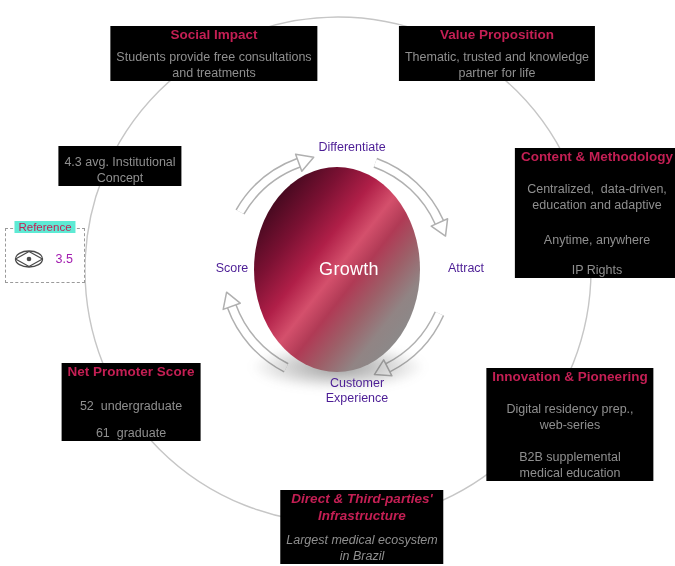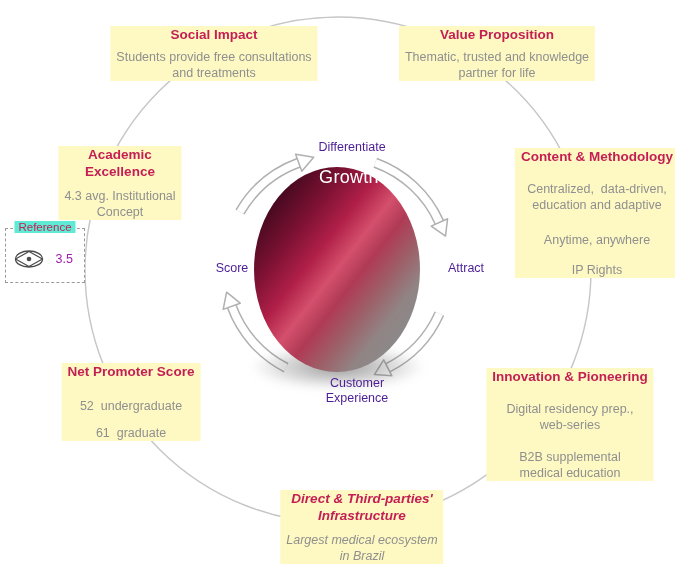--- a/index.html
+++ b/index.html
@@ -2,39 +2,39 @@
 <html><head>
 <meta charset="utf-8">
 <style>
   * { margin:0; padding:0; box-sizing:border-box; }
   html,body { background:#ffffff; }
   body { font-family:"Liberation Sans", sans-serif; }
   .stage { position:relative; width:675px; height:566px; background:#fff; overflow:hidden; }
   .lines { position:absolute; left:0; top:0; }
 
   
-  .node { position:absolute; transform:translateX(-50%); text-align:center; background:#fef9c3; padding:0 6px; }
+  .node { position:absolute; transform:translateX(-50%); text-align:center; background:#000000; padding:0 6px; }
   .node .title { color:#c41f54; font-weight:bold; font-size:13.5px; line-height:17px; white-space:nowrap; }
   .node .body { color:#8f8f8f; font-size:12.5px; line-height:16px; }
   .node .body div { white-space:nowrap; }
   .pre { white-space:pre !important; }
   .mt6 { margin-top:6px; } .mt8 { margin-top:8px; } .mt11 { margin-top:11px; }
   .mt14 { margin-top:14px; } .mt16 { margin-top:16px; } .mt18 { margin-top:18px; }
   .mt19 { margin-top:19px; } .mt26 { margin-top:16px; }
 
   
   .cycle-label { position:absolute; transform:translateX(-50%); color:#4c1d95; font-size:12.5px; line-height:15px; text-align:center; white-space:nowrap; }
 
   
   .sphere-shadow { position:absolute; left:250px; top:344px; width:176px; height:46px; border-radius:50%;
     background:radial-gradient(ellipse at center, rgba(70,70,70,0.55) 0%, rgba(70,70,70,0) 70%);
     filter:blur(4px); }
   .sphere { position:absolute; left:254px; top:167px; width:166px; height:205px; border-radius:50%;
     background:linear-gradient(128deg,#1d050d 0%,#45091f 14%,#7c1133 28%,#b01f48 40%,#d4506c 50%,#b03a55 58%,#9d5f68 68%,#918484 78%,#8a8a8a 88%,#757575 100%);
-    display:flex; align-items:flex-start; justify-content:center; }
+    display:flex; align-items:center; justify-content:center; }
   .growth-label { color:#ffffff; font-size:18px; letter-spacing:.3px; padding-left:24px; }
 
   
   .reference-box { position:absolute; left:5px; top:228px; width:80px; height:55px;
     border:1px dashed #9a9a9a; display:flex; align-items:center; justify-content:space-between;
     padding:6px 11px 0 7px; background:#fff; }
   .reference-label { position:absolute; top:-8px; left:50%; transform:translateX(-50%);
     background:#5eead4; padding:0 4px; color:#c41f54; font-size:11.5px; white-space:nowrap; }
   .reference-value { color:#a21caf; font-size:12.5px; }
 </style>
@@ -108,24 +108,20 @@
     </div>
     <div class="body mt19">
       <div>Anytime, anywhere</div>
     </div>
     <div class="body mt14">
       <div>IP Rights</div>
     </div>
   </div>
 
   <div class="node" style="left:120px; top:146px;">
-    <div class="title">
-      <div>Academic</div>
-      <div>Excellence</div>
-    </div>
     <div class="body mt8">
       <div>4.3 avg. Institutional</div>
       <div>Concept</div>
     </div>
   </div>
 
   <div class="reference-box">
     <div class="reference-label">Reference</div>
     <svg width="32" height="22" viewBox="0 0 32 22">
       <ellipse cx="16" cy="11" rx="13.5" ry="8" fill="none" stroke="#4a4a4a" stroke-width="1.3"></ellipse>

